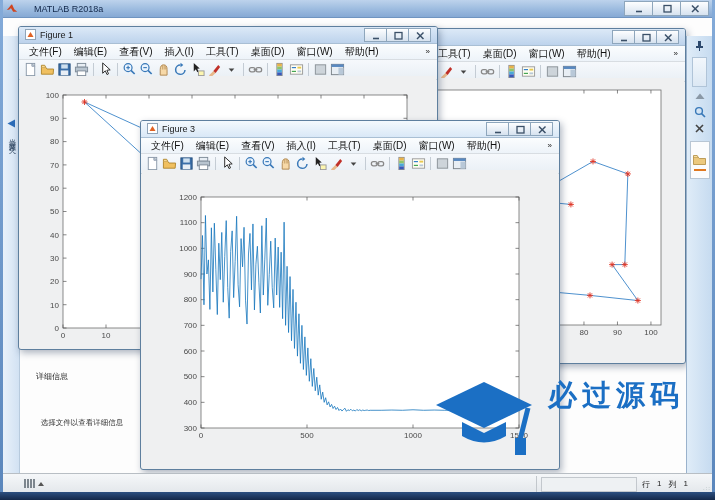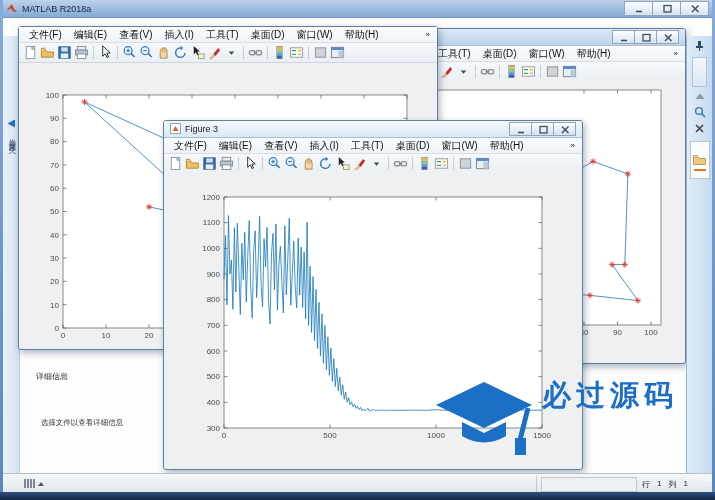--- a/index.html
+++ b/index.html
@@ -1,21 +1,21 @@
 <!DOCTYPE html>
 <html><head>
 <meta charset="utf-8">
 <style>
   html,body{margin:0;padding:0;}
   body{width:715px;height:500px;position:relative;overflow:hidden;background:#fff;
        font-family:"Liberation Sans","DejaVu Sans",sans-serif;-webkit-font-smoothing:antialiased;}
   .abs{position:absolute;}
 
   
-  .main-titlebar{left:0;top:0;width:715px;height:18px;display:flex;align-items:center;gap:4px;
+  .main-titlebar{left:0;top:0;width:715px;height:18px;display:flex;align-items:center;gap:16px;
     padding:0 6px;box-sizing:border-box;background:linear-gradient(180deg,#bdd3ec,#9cbbdf 55%,#86a9d4);
     border-bottom:1px solid #6f94c0;z-index:55;}
   .main-title{font-size:9px;color:#13284a;}
   .frame-left{left:0;top:0;width:3px;height:500px;background:linear-gradient(180deg,#84abd9,#5a86bc);z-index:60;}
   .frame-right{left:712px;top:0;width:3px;height:500px;background:linear-gradient(180deg,#84abd9,#5a86bc);z-index:60;}
   .bottom-edge{left:0;top:492px;width:715px;height:8px;background:linear-gradient(180deg,#2c4f80,#142849);z-index:60;}
   .desktop{left:0;top:18px;width:715px;height:455px;background:#fdfdfd;}
   .navy-frag{left:16px;top:18px;width:16px;height:27px;background:#20395e;}
 
   .left-strip{left:3px;top:18px;width:17px;height:455px;background:linear-gradient(90deg,#e9f1fa,#d2e2f3);
@@ -68,21 +68,21 @@
   .menu-overflow{margin-left:auto;font-size:8px;color:#222;padding-right:3px;}
   .toolbar{height:19px;background:linear-gradient(180deg,#f6f9fc,#e9eff5);border-bottom:1px solid #d0d6dc;
     display:flex;align-items:center;padding:0 3px;}
   .tb-icon{width:17px;height:17px;display:flex;align-items:center;justify-content:center;}
   .tb-sep{width:1px;height:13px;background:#c4ccd4;margin:0 3px;}
   .fig-content{position:absolute;left:1px;right:1px;bottom:1px;background:#eff0f1;overflow:hidden;}
   .chart text{font-family:"Liberation Sans","DejaVu Sans",sans-serif;}
 
   
   .watermark{left:432px;top:380px;display:flex;align-items:flex-start;z-index:100;}
-  .wm-text{margin-left:6px;}
+  .wm-text{margin-left:12px;}
   .wm-cn{font-size:29px;font-weight:bold;color:#1b6fc4;letter-spacing:5px;line-height:1.05;}
   .wm-en{font-size:25px;font-weight:800;color:#161616;letter-spacing:0.5px;line-height:1.0;}
   .wm-tld{color:#e01818;}
 </style>
 </head>
 <body>
 
 <div class="abs desktop">
   <div class="abs navy-frag"></div>
 
@@ -333,20 +333,47 @@
         <line x1="335.8902912621359" y1="219.48999999999998" x2="340.09029126213596" y2="215.29" stroke="#e03424" stroke-width="0.9"></line>
         <line x1="382.8883495145631" y1="222.56" x2="388.8883495145631" y2="222.56" stroke="#e03424" stroke-width="0.9"></line>
         <line x1="385.8883495145631" y1="219.56" x2="385.8883495145631" y2="225.56" stroke="#e03424" stroke-width="0.9"></line>
         <line x1="383.7883495145631" y1="220.46" x2="387.98834951456314" y2="224.66" stroke="#e03424" stroke-width="0.9"></line>
         <line x1="383.7883495145631" y1="224.66" x2="387.98834951456314" y2="220.46" stroke="#e03424" stroke-width="0.9"></line>
       </svg>
   </div>
 </div>
 
 <div class="win" id="fig1" style="left:18px;top:26px;width:420px;height:324px;z-index:20">
+  <div class="titlebar tb-inactive">
+    <span>
+      <svg width="11" height="11">
+          <rect x="0.5" y="0.5" width="10" height="10" fill="#fff" stroke="#90a4b8"></rect>
+          <path d="M2.5 8 L5.5 3 L8.5 8 Z" fill="#e06224"></path>
+        </svg>
+    </span>
+    <span class="title-text">Figure 1</span>
+    <span class="win-buttons">
+        <span class="win-btn sm">
+          <svg width="12" height="11" viewBox="0 0 12 11">
+            <line x1="3" y1="8.5" x2="9" y2="8.5" stroke="#3b5068" stroke-width="1.6"></line>
+          </svg>
+        </span>
+        <span class="win-btn sm">
+          <svg width="12" height="11" viewBox="0 0 12 11">
+            <rect x="3" y="2.5" width="7" height="6.5" fill="none" stroke="#3b5068" stroke-width="1.3"></rect>
+          </svg>
+        </span>
+        <span class="win-btn sm">
+          <svg width="12" height="11" viewBox="0 0 12 11">
+            <line x1="3" y1="2.5" x2="9.5" y2="9" stroke="#3b5068" stroke-width="1.5"></line>
+            <line x1="9.5" y1="2.5" x2="3" y2="9" stroke="#3b5068" stroke-width="1.5"></line>
+          </svg>
+        </span>
+      </span>
+  </div>
   <div class="menubar">
       <span class="menu-item">文件(F)</span>
       <span class="menu-item">编辑(E)</span>
       <span class="menu-item">查看(V)</span>
       <span class="menu-item">插入(I)</span>
       <span class="menu-item">工具(T)</span>
       <span class="menu-item">桌面(D)</span>
       <span class="menu-item">窗口(W)</span>
       <span class="menu-item">帮助(H)</span>
       <span class="menu-overflow">»</span>
@@ -543,21 +570,21 @@
         <line x1="62.4" y1="23.890000000000008" x2="66.6" y2="28.09000000000001" stroke="#e03424" stroke-width="0.9"></line>
         <line x1="62.4" y1="28.09000000000001" x2="66.6" y2="23.890000000000008" stroke="#e03424" stroke-width="0.9"></line>
         <line x1="126" y1="130.83999999999997" x2="132" y2="130.83999999999997" stroke="#e03424" stroke-width="0.9"></line>
         <line x1="129" y1="127.83999999999997" x2="129" y2="133.83999999999997" stroke="#e03424" stroke-width="0.9"></line>
         <line x1="126.9" y1="128.73999999999998" x2="131.1" y2="132.93999999999997" stroke="#e03424" stroke-width="0.9"></line>
         <line x1="126.9" y1="132.93999999999997" x2="131.1" y2="128.73999999999998" stroke="#e03424" stroke-width="0.9"></line>
       </svg>
   </div>
 </div>
 
-<div class="win" id="fig3" style="left:163px;top:120px;width:420px;height:350px;z-index:30">
+<div class="win" id="fig3" style="left:140px;top:120px;width:420px;height:350px;z-index:30">
   <div class="titlebar tb-active">
     <span>
       <svg width="11" height="11">
           <rect x="0.5" y="0.5" width="10" height="10" fill="#fff" stroke="#90a4b8"></rect>
           <path d="M2.5 8 L5.5 3 L8.5 8 Z" fill="#e06224"></path>
         </svg>
     </span>
     <span class="title-text">Figure 3</span>
     <span class="win-buttons">
         <span class="win-btn sm">

